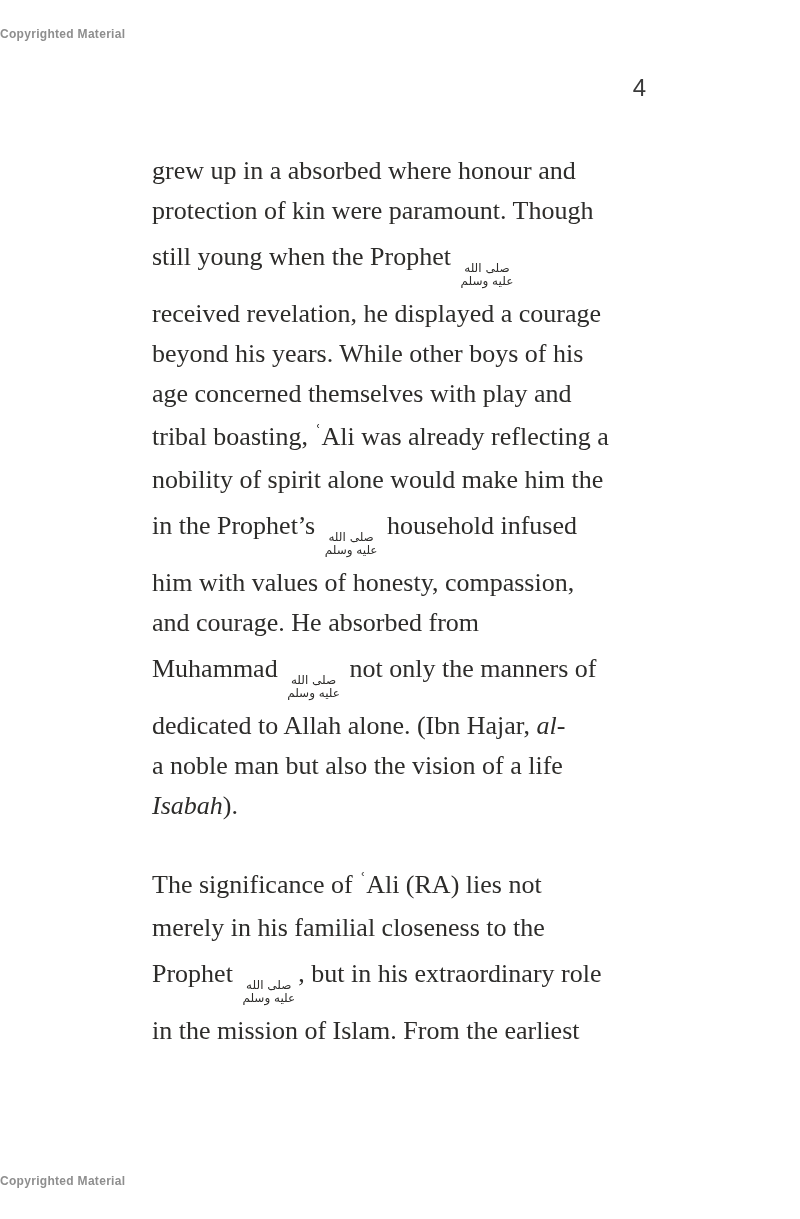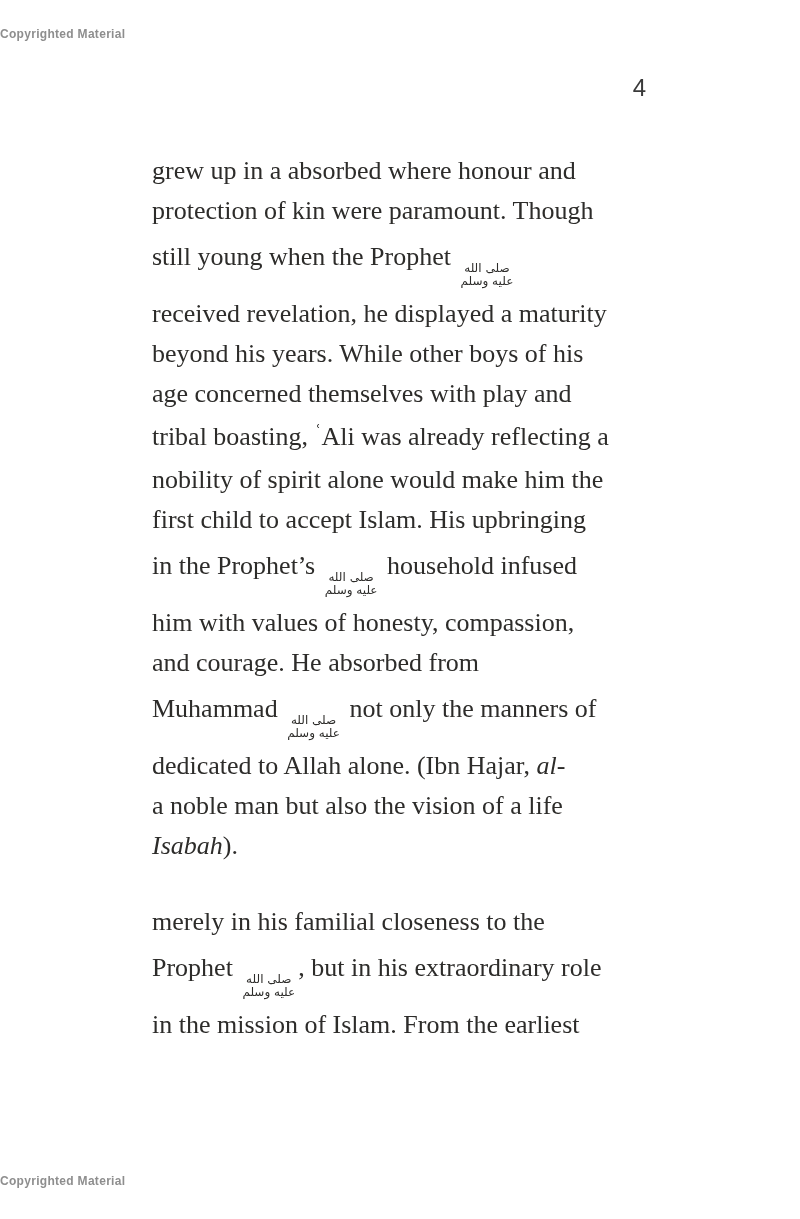--- a/index.html
+++ b/index.html
@@ -80,41 +80,41 @@
   <div class="page-number">4</div>
 
   <div class="body-text">
       <div class="para">
         <div class="bline">grew up in a absorbed where honour and</div>
         <div class="bline">protection of kin were paramount. Though</div>
         <div class="bline saw-line">still young when the Prophet <span class="saw">
             <span>صلى الله</span>
             <span>عليه وسلم</span>
           </span></div>
-        <div class="bline">received revelation, he displayed a maturity</div>
+        <div class="bline">received revelation, he displayed a courage</div>
         <div class="bline">beyond his years. While other boys of his</div>
         <div class="bline">age concerned themselves with play and</div>
         <div class="bline ayn-line">tribal boasting, <span class="ayn">ʿ</span>Ali was already reflecting a</div>
         <div class="bline">nobility of spirit alone would make him the</div>
-        <div class="bline">first child to accept Islam. His upbringing</div>
         <div class="bline saw-line">in the Prophet’s <span class="saw">
             <span>صلى الله</span>
             <span>عليه وسلم</span>
           </span> household infused</div>
         <div class="bline">him with values of honesty, compassion,</div>
         <div class="bline">and courage. He absorbed from</div>
         <div class="bline saw-line">Muhammad <span class="saw">
             <span>صلى الله</span>
             <span>عليه وسلم</span>
           </span> not only the manners of</div>
         <div class="bline">dedicated to Allah alone. (Ibn Hajar, <i>al-</i></div>
         <div class="bline">a noble man but also the vision of a life</div>
         <div class="bline"><i>Isabah</i>).</div>
       </div>
       <div class="para">
+        <div class="bline ayn-line">The significance of <span class="ayn">ʿ</span>Ali (RA) lies not</div>
         <div class="bline">merely in his familial closeness to the</div>
         <div class="bline saw-line">Prophet <span class="saw">
             <span>صلى الله</span>
             <span>عليه وسلم</span>
           </span>, but in his extraordinary role</div>
         <div class="bline">in the mission of Islam. From the earliest</div>
       </div>
     </div>
 
   <div class="watermark bottom">Copyrighted Material</div>

